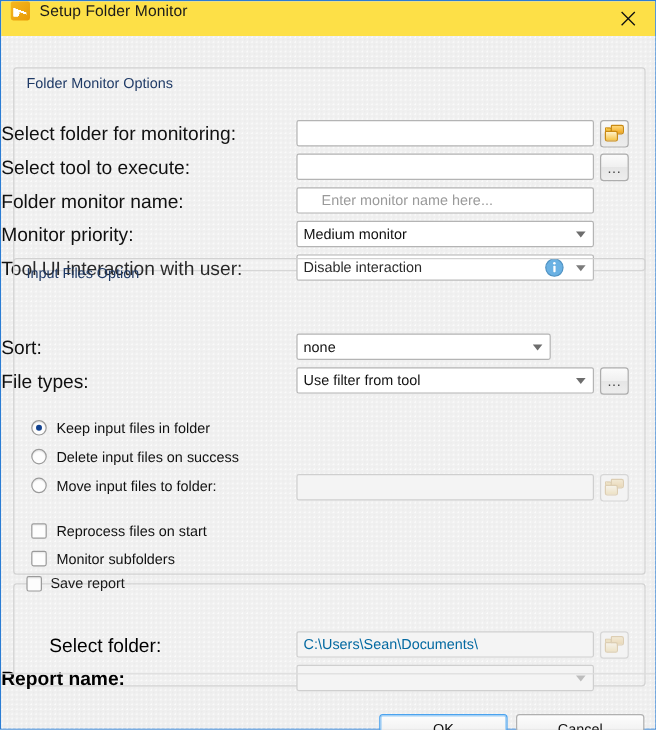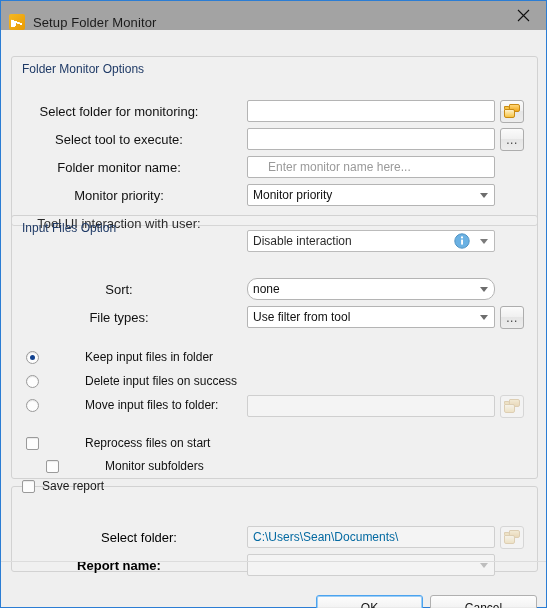--- a/index.html
+++ b/index.html
@@ -12,23 +12,23 @@
     overflow: hidden;
   }
   body {
     background: #f2f2f2;
     border: 1px solid #2b7dd4;
   }
 
   
   .titlebar {
     height: 29px;
-    background: #a3a3a3;
+    background: #fde047;
     display: flex;
-    align-items: flex-end;
+    align-items: flex-start;
     padding: 0 0 0 8px;
     position: relative;
   }
   .app-icon {
     width: 16px; height: 16px;
     border-radius: 2px;
     background: linear-gradient(135deg, #f5b820 0%, #e89a06 100%);
     position: relative;
     flex: 0 0 auto;
     overflow: hidden;
@@ -92,23 +92,23 @@
     left: 10px; top: -8px;
     display: flex; align-items: center; gap: 7px;
     background: transparent;
     padding: 0 4px 0 0;
     cursor: default;
   }
   .grp-check-header .lbl { font-size: 12px; color: #1a1a1a; }
   .lbl-right {
     position: absolute;
     right: 0;
-    text-align: center;
+    text-align: left;
     white-space: nowrap;
-    font-size: 13px;
+    font-size: 16px;
     color: #111;
   }
   .lbl-dis { color: #000; }
 
   
   .txt {
     position: absolute;
     height: 22px;
     background: #ffffff;
     border: 1px solid #b4b4b4;
@@ -184,21 +184,21 @@
   .folder-ico .back  { left: 5px;  top: 0px;  width: 11px; height: 8px;
       background: linear-gradient(180deg,#ffd778 0%,#f0a71d 100%); border:1px solid #c98a13;}
   .folder-ico .front { left: 0px;  top: 5px;  width: 11px; height: 9px;
       background: linear-gradient(180deg,#fff0c2 0%,#f7c council 100%); }
   .folder-ico .front { background: linear-gradient(180deg,#fff1c9 0%,#f6c445 100%); border:1px solid #c98a13; }
   .folder-ico .tab   { left: 0px;  top: 2px;  width: 6px;  height: 4px;
       background: #f6c445; border:1px solid #c98a13; border-bottom:none;}
   .sqbtn.disabled .folder-ico { opacity: .35; filter: grayscale(.35); }
 
   
-  .opt { position: absolute; display: flex; align-items: flex-end; cursor: default; gap: 38px; }
+  .opt { position: absolute; display: flex; align-items: flex-start; cursor: default; }
   .opt .lbl { margin-left: 8px; font-size: 12px; color: #111; }
   .radio {
     width: 13px; height: 13px; border-radius: 50%;
     background: #fdfdfd;
     border: 1px solid #9a9a9a;
     box-shadow: inset 0 1px 1px rgba(0,0,0,.10);
     position: relative;
     flex: 0 0 auto;
   }
   .radio.checked::after {
@@ -273,43 +273,43 @@
   <div class="txt" style="left:246px; top:98px; width:248px;"></div>
   <div class="sqbtn" style="left:499px; top:98px;">
     <span class="dots">...</span>
   </div>
 
   <div class="lbl-right" style="top:130px; width:236px; left:0;">Folder monitor name:</div>
   <div class="txt ph" style="left:246px; top:126px; width:248px;">Enter monitor name here...</div>
 
   <div class="lbl-right" style="top:158px; width:236px; left:0;">Monitor priority:</div>
   <div class="combo" style="left:246px; top:154px; width:248px;">
-    <span>Monitor priority</span>
+    <span>Medium monitor</span>
     <span class="arrow"></span>
   </div>
 
   <div class="lbl-right" style="top:186px; width:236px; left:0;">Tool UI interaction with user:</div>
-  <div class="combo" style="left:246px; top:200px; width:248px;">
+  <div class="combo" style="left:246px; top:182px; width:248px;">
     <span>Disable interaction</span>
     <span class="info-ico">
       <svg width="16" height="16" viewBox="0 0 16 16">
         <circle cx="8" cy="8" r="7.2" fill="#5aa9e0" stroke="#3d87bd" stroke-width="1"></circle>
         <circle cx="8" cy="4.4" r="1.05" fill="#fff"></circle>
         <rect x="7.1" y="6.4" width="1.9" height="5.4" rx=".7" fill="#fff"></rect>
       </svg>
     </span>
     <span class="arrow"></span>
   </div>
 
   <div class="group g2">
     <div class="grp-title">Input Files Option</div>
   </div>
 
   <div class="lbl-right" style="top:252px; width:236px; left:0;">Sort:</div>
-  <div class="combo" style="left:246px; top:248px; width:248px;border-radius:10px;">
+  <div class="combo" style="left:246px; top:248px; width:212px;">
     <span>none</span>
     <span class="arrow"></span>
   </div>
 
   <div class="lbl-right" style="top:280px; width:236px; left:0;">File types:</div>
   <div class="combo" style="left:246px; top:276px; width:248px;">
     <span>Use filter from tool</span>
     <span class="arrow"></span>
   </div>
   <div class="sqbtn" style="left:499px; top:276px;">
@@ -334,21 +334,21 @@
       <span class="f tab"></span>
         <span class="f back"></span>
         <span class="f front"></span>
     </span>
   </div>
 
   <div class="opt" style="left:25px; top:406px;">
     <span class="checkbox"></span>
     <span class="lbl">Reprocess files on start</span>
   </div>
-  <div class="opt" style="left:25px; top:429px;margin-left:20px;">
+  <div class="opt" style="left:25px; top:429px;">
     <span class="checkbox"></span>
     <span class="lbl">Monitor subfolders</span>
   </div>
 
   <div class="group g3">
     <div class="grp-check-header">
       <span class="checkbox"></span>
       <span class="lbl">Save report</span>
     </div>
   </div>

